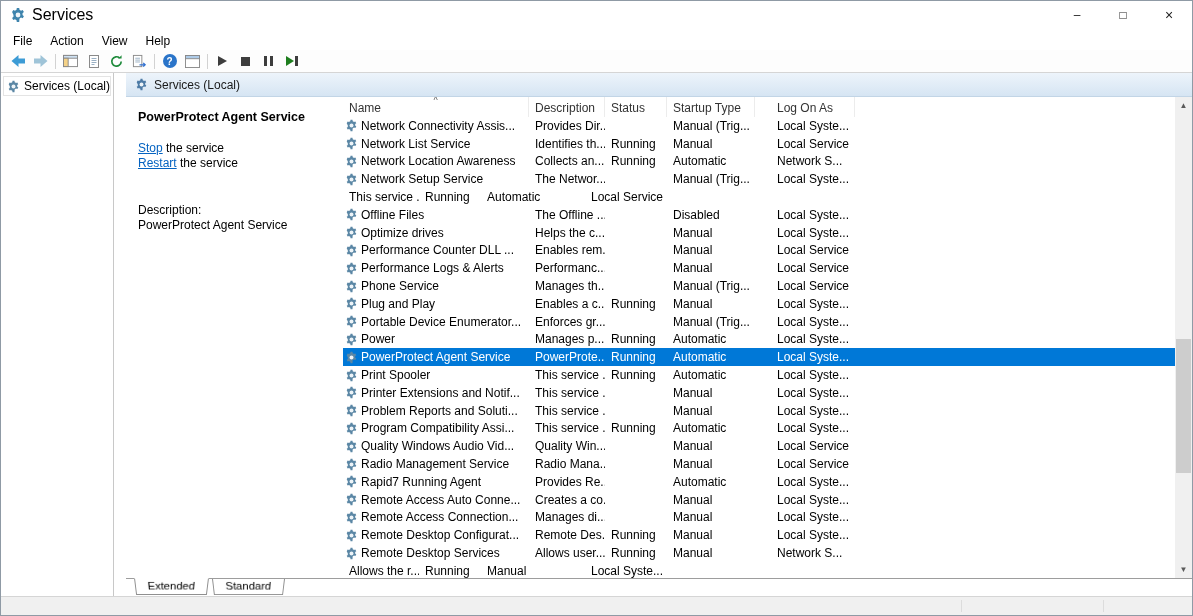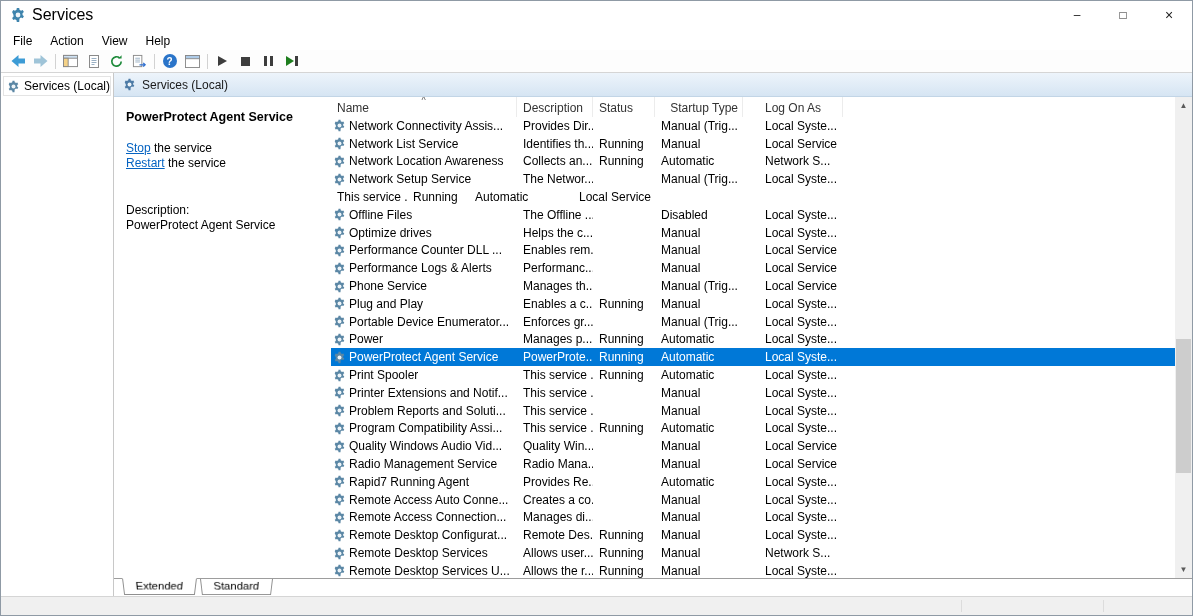--- a/index.html
+++ b/index.html
@@ -27,21 +27,21 @@
   .ic-play { width:0; height:0; border-left:9px solid #3d3d3d; border-top:5px solid transparent; border-bottom:5px solid transparent; }
   .ic-stop { width:9px; height:9px; background:#3d3d3d; }
   .ic-pause { display:flex; gap:3px; }
   .ic-pause i { display:block; width:3px; height:10px; background:#3d3d3d; }
   .ic-restart { display:flex; align-items:center; gap:1px; }
   .ic-restart .tri { width:0; height:0; border-left:8px solid #1e7e1e; border-top:5px solid transparent; border-bottom:5px solid transparent; }
   .ic-restart .bar { width:3px; height:10px; background:#3d3d3d; }
   .ic-help { width:14px; height:14px; border-radius:50%; background:#2a74c9; color:#fff; font-size:10px; font-weight:bold; display:flex; align-items:center; justify-content:center; }
 
   
-  .main { flex:1 1 auto; display:flex; min-height:0; }
+  .main { flex:1 1 auto; display:flex; min-height:0;gap:12px; }
   .tree { width:113px; flex:0 0 113px; border-right:1px solid #c8c8c8; background:#fff; padding:3px 2px; }
   .tree-item { display:flex; align-items:center; gap:4px; padding:2px 3px; border:1px solid #e4e4e4; background:#fff; }
   .tree-item span.lbl { font-size:12px; white-space:nowrap; }
 
   .content { flex:1 1 auto; display:flex; flex-direction:column; min-width:0; }
 
   .banner { height:24px; flex:0 0 24px; display:flex; align-items:center; gap:6px; padding-left:9px; background:linear-gradient(#edf4fb,#d6e5f3); border-bottom:1px solid #c2d5e6; }
   .banner-title { font-size:12px; color:#1a1a1a; }
 
   .body { flex:1 1 auto; display:flex; min-height:0; background:#fff; }
@@ -51,21 +51,21 @@
   .svc-title { font-weight:bold; font-size:12.5px; margin-bottom:17px; white-space:nowrap; }
   .svc-links div { line-height:15px; white-space:nowrap; }
   .link { color:#0563c1; text-decoration:underline; cursor:pointer; }
   .svc-desc { margin-top:32px; line-height:15px; }
 
   
   .lv { flex:1 1 auto; overflow:hidden; background:#fff; position:relative; }
   .lv-header { display:flex; height:20px; }
   .lv-hcell { padding:4px 4px 0 6px; border-right:1px solid #ececec; color:#333; font-size:12px; white-space:nowrap; overflow:hidden; position:relative; }
   .sort-glyph { position:absolute; top:-2px; left:50%; transform:translateX(-50%); font-size:9px; color:#555; }
-  .w-name { width:186px; } .w-desc { width:76px; } .w-status { width:62px; } .w-startup { width:88px;text-align:right; } .w-logon { width:84px;margin-left:16px; }
+  .w-name { width:186px; } .w-desc { width:76px; } .w-status { width:62px; } .w-startup { width:88px; } .w-logon { width:84px;margin-left:16px; }
 
   .lv-row { display:flex; height:17.8px; align-items:center; }
   .lv-cell { padding:0 4px 0 6px; white-space:nowrap; overflow:hidden; font-size:12px; height:100%; display:flex; align-items:center; }
   .c-name { padding-left:2px; gap:3px; }
   .c-name .gear { flex:0 0 auto; display:flex; }
   .c-name .txt { white-space:nowrap; overflow:hidden; }
   .lv-row.selected { background:#0078d7; color:#fff; }
 
   
   .vscroll { width:17px; flex:0 0 17px; background:#f0f0f0; position:relative; }
@@ -632,29 +632,20 @@
       </span>
       <span class="txt">Remote Desktop Services</span>
     </div>
     <div class="lv-cell c-desc w-desc">Allows user...</div>
     <div class="lv-cell c-status w-status">Running</div>
     <div class="lv-cell c-startup w-startup">Manual</div>
     <div class="lv-cell c-logon w-logon">Network S...</div>
   </div>
 
   <div class="lv-row">
-    <div class="lv-cell c-name w-name">
-      <span class="gear">
-        <svg width="13" height="13" viewBox="0 0 16 16">
-                      <path fill="#5b87a5" d="M6.8 1h2.4l.3 1.8a5 5 0 0 1 1.5.9l1.7-.6 1.2 2-1.4 1.2a5 5 0 0 1 0 1.7l1.4 1.2-1.2 2-1.7-.6a5 5 0 0 1-1.5.9L9.2 15H6.8l-.3-1.8a5 5 0 0 1-1.5-.9l-1.7.6-1.2-2 1.4-1.2a5 5 0 0 1 0-1.7L2.1 5.1l1.2-2 1.7.6a5 5 0 0 1 1.5-.9z"></path>
-                      <circle cx="8" cy="8" r="2.4" fill="#eef4f8"></circle>
-                    </svg>
-      </span>
-      <span class="txt">Remote Desktop Services U...</span>
-    </div>
     <div class="lv-cell c-desc w-desc">Allows the r...</div>
     <div class="lv-cell c-status w-status">Running</div>
     <div class="lv-cell c-startup w-startup">Manual</div>
     <div class="lv-cell c-logon w-logon">Local Syste...</div>
   </div>
 </div>
         </div>
 
         <div class="vscroll">
           <div class="sb-btn">▲</div>

